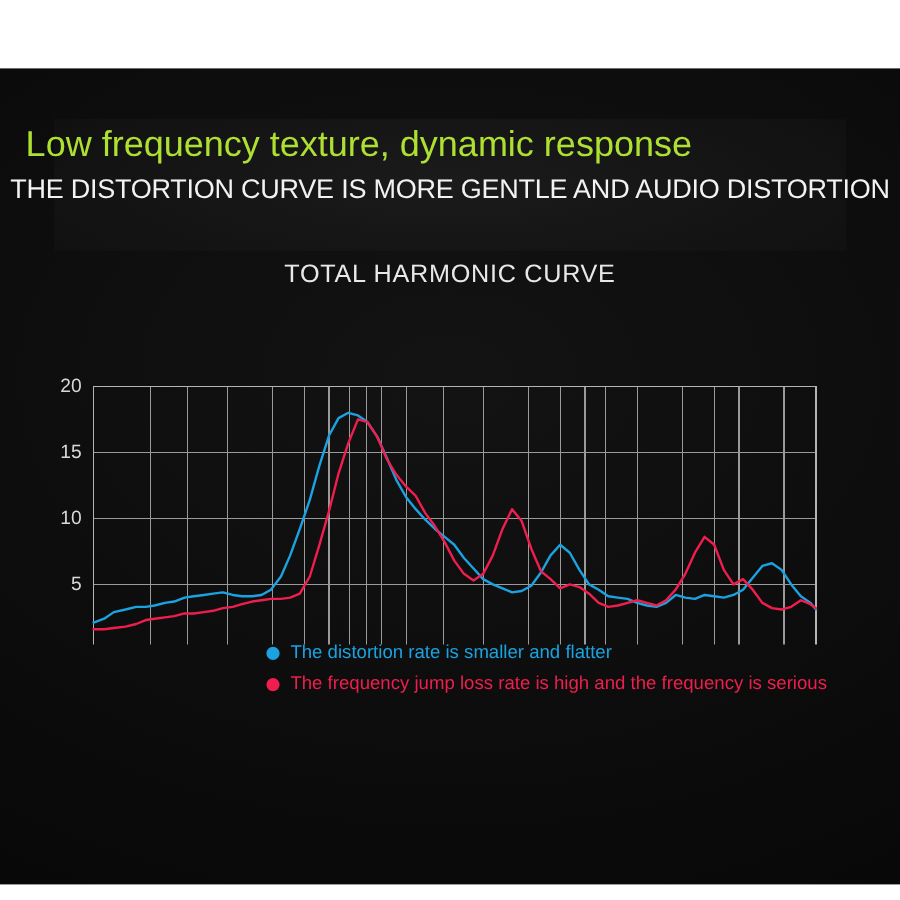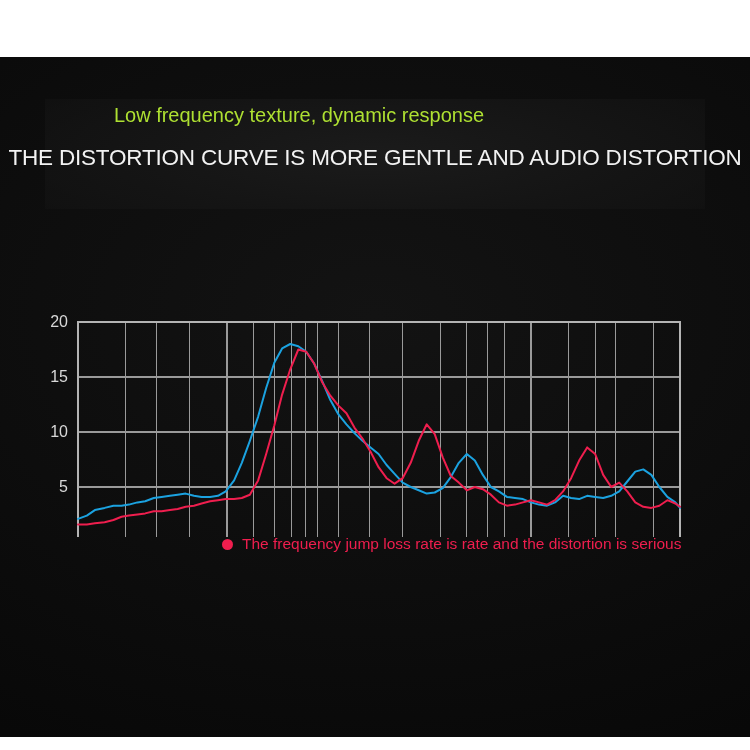--- a/index.html
+++ b/index.html
@@ -39,21 +39,21 @@
     height: 110px;
     background: radial-gradient(ellipse 80% 120% at 50% 50%, #1b1b1b 0%, #141414 50%, rgba(10,10,10,0) 100%);
   }
   #title-green {
     position: absolute;
     left: 0;
     top: 47px;
     width: 598px;
     text-align: center;
     color: #aee032;
-    font-size: 20px;
+    font-size: 30px;
     font-weight: 400;
     letter-spacing: 0px;
     font-family: "Liberation Sans", sans-serif;
     white-space: nowrap;
   }
   #title-sub {
     position: absolute;
     left: 0;
     top: 88px;
     width: 750px;
@@ -122,20 +122,21 @@
 <div id="root">
 
   <div id="panel">
 
     <div id="headband"></div>
 
     <div id="title-green">Low frequency texture, dynamic response</div>
 
     <div id="title-sub">THE DISTORTION CURVE IS MORE GENTLE AND AUDIO DISTORTION</div>
 
+    <div id="chart-title">TOTAL HARMONIC CURVE</div>
 
     <div id="chart-wrap">
       <svg id="chart-svg" width="750" height="290" viewBox="0 0 750 290">
         <g id="g-ygrid">
             <line x1="78" y1="240" x2="680" y2="240" stroke="#9a9a9a" stroke-width="1.1" shape-rendering="crispEdges"></line>
             <line x1="78" y1="185" x2="680" y2="185" stroke="#9a9a9a" stroke-width="1.1" shape-rendering="crispEdges"></line>
             <line x1="78" y1="130" x2="680" y2="130" stroke="#9a9a9a" stroke-width="1.1" shape-rendering="crispEdges"></line>
             <line x1="78" y1="75" x2="680" y2="75" stroke="#9a9a9a" stroke-width="1.1" shape-rendering="crispEdges"></line>
           </g>
         <g id="g-xgrid">
@@ -181,19 +182,23 @@
             <text x="615.8265177758129" y="317" text-anchor="middle" fill="#d8d8d8" font-size="16px" font-family="&quot;Liberation Sans&quot;, sans-serif">10000</text>
           </g>
         <g id="g-xlabel">
             <text x="680" y="337" text-anchor="end" fill="#eaeaea" font-size="15px" font-family="&quot;Liberation Sans&quot;, sans-serif">AUDIO (Hz)</text>
           </g>
       </svg>
     </div>
 
     <div id="legend">
       <div class="legend-row">
+        <span class="legend-dot blue"></span>
+        <span class="legend-text blue">The distortion rate is smaller and flatter</span>
+      </div>
+      <div class="legend-row">
         <span class="legend-dot red"></span>
-        <span class="legend-text red">The frequency jump loss rate is rate and the distortion is serious</span>
+        <span class="legend-text red">The frequency jump loss rate is high and the frequency is serious</span>
       </div>
     </div>
 
   </div>
 </div>
 
 </body></html>

